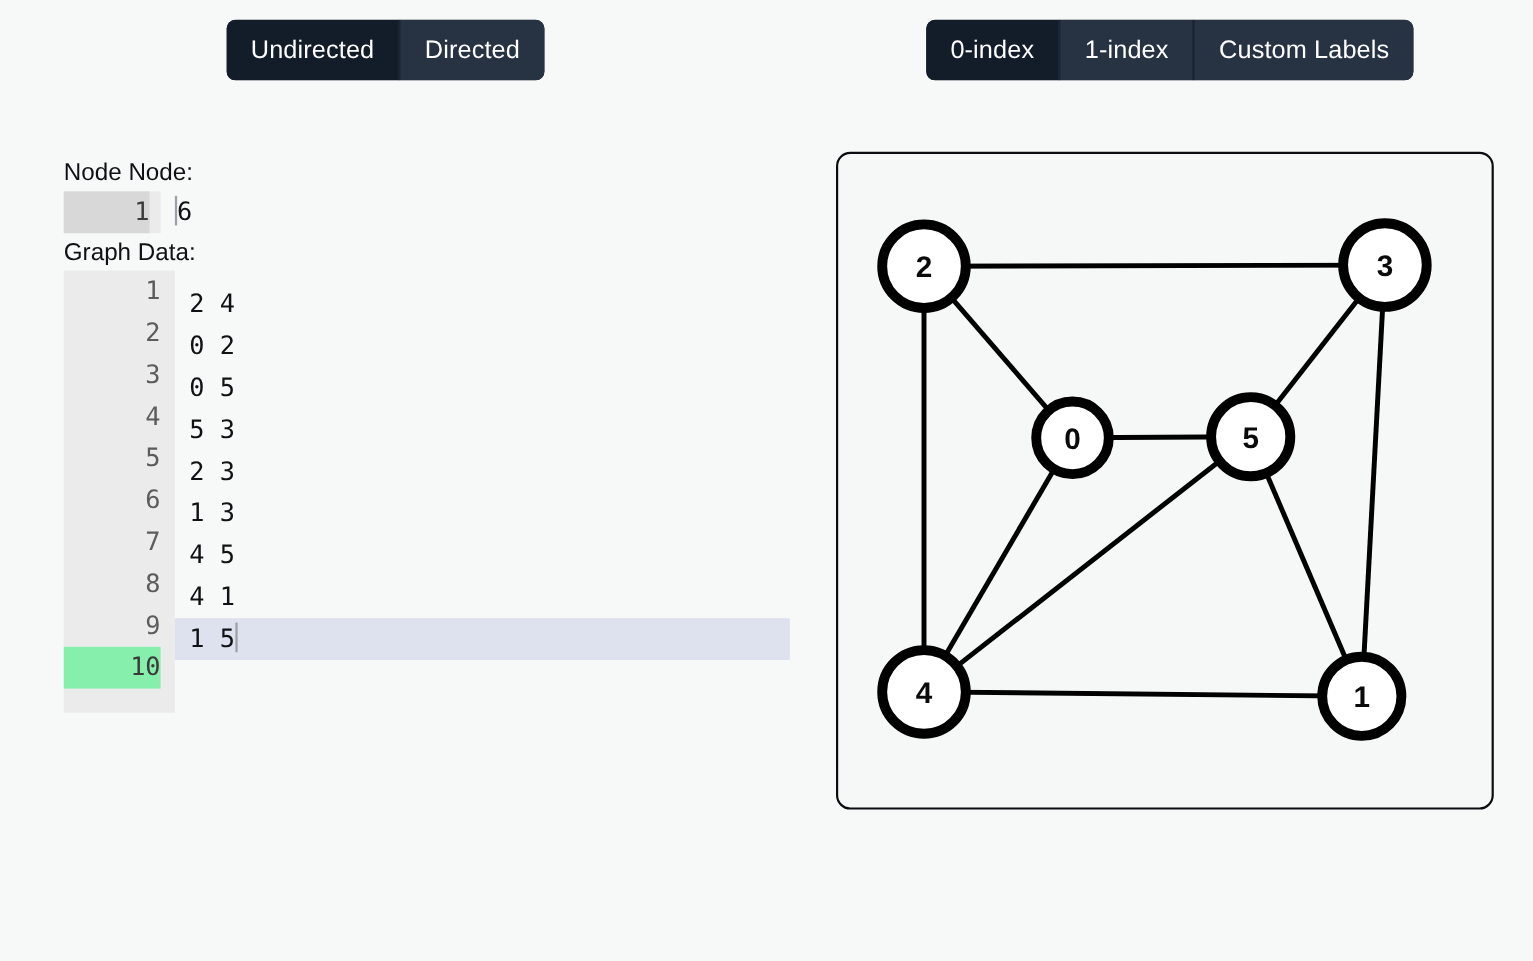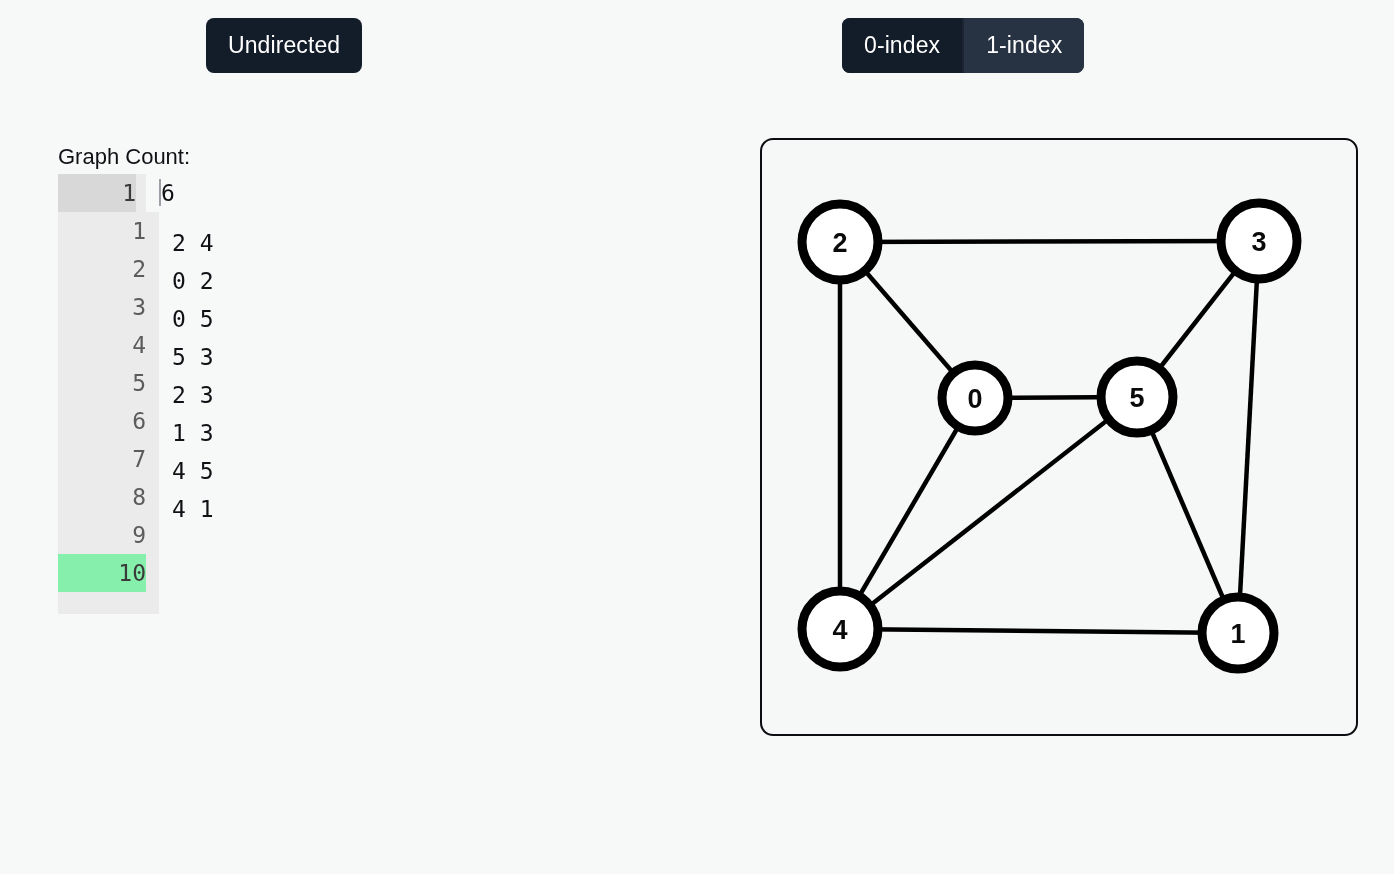--- a/index.html
+++ b/index.html
@@ -160,40 +160,43 @@
     stroke: #000000;
     stroke-width: 4.5;
     fill: none;
   }
 </style>
 </head>
 <body>
 
 <div class="toggle-group" id="mode-toggle">
   <div class="seg active">Undirected</div>
+  <div class="seg">Directed</div>
 </div>
 
 <div class="toggle-group" id="index-toggle">
   <div class="seg active">0-index</div>
   <div class="seg">1-index</div>
+  <div class="seg">Custom Labels</div>
 </div>
 
 <div id="editor-column">
 
-  <div class="field-label">Graph Count:</div>
+  <div class="field-label">Node Node:</div>
 
   <div class="code-editor" id="node-count-editor">
     <div class="gutter">
       <div class="gline active">1</div>
     </div>
     <div class="code-body">
       <div class="cline"><span class="caret"></span><span>6</span></div>
     </div>
   </div>
 
+  <div class="field-label">Graph Data:</div>
 
   <div class="code-editor" id="graph-data-editor">
     <div class="gutter" id="gd-gutter">
         <div class="gline">1</div>
         <div class="gline">2</div>
         <div class="gline">3</div>
         <div class="gline">4</div>
         <div class="gline">5</div>
         <div class="gline">6</div>
         <div class="gline">7</div>
@@ -203,20 +206,21 @@
       </div>
     <div class="code-body" id="gd-body">
         <div class="cline"><span>2 4</span></div>
         <div class="cline"><span>0 2</span></div>
         <div class="cline"><span>0 5</span></div>
         <div class="cline"><span>5 3</span></div>
         <div class="cline"><span>2 3</span></div>
         <div class="cline"><span>1 3</span></div>
         <div class="cline"><span>4 5</span></div>
         <div class="cline"><span>4 1</span></div>
+        <div class="cline active"><span>1 5</span><span class="caret"></span></div>
       </div>
   </div>
 
 </div>
 
 <div id="graph-panel">
   <svg id="graph-svg" viewBox="0 0 594 594">
     <g id="edge-layer">
         <line x1="78" y1="102" x2="78" y2="489" class="gedge"></line>
         <line x1="213" y1="258" x2="78" y2="102" class="gedge"></line>

